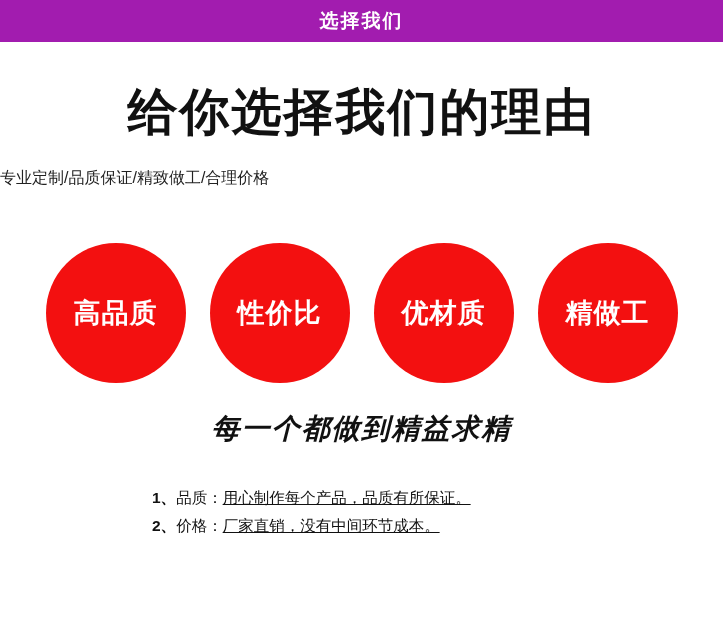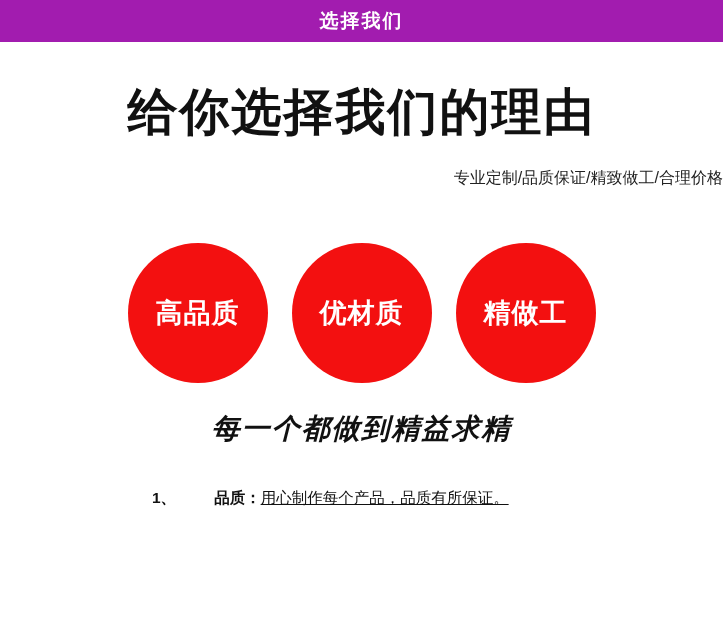--- a/index.html
+++ b/index.html
@@ -52,21 +52,21 @@
     font-weight: bold;
     color: #111111;
     letter-spacing: 2px;
     line-height: 60px;
   }
   .subhead {
     position: absolute;
     top: 167px;
     left: 0;
     width: 723px;
-    text-align: right;
+    text-align: left;
     font-size: 16px;
     color: #222222;
     letter-spacing: 0px;
     line-height: 22px;
   }
   
   .circles {
     position: absolute;
     top: 243px;
     left: 0;
@@ -116,22 +116,21 @@
     font-size: 15.5px;
     color: #111111;
     line-height: 28px;
     white-space: nowrap;
     font-weight: bold;
   }
   .list-item .li-num {
     font-weight: bold;
   }
   .list-item .li-key {
-    font-weight: bold;
-    margin-left: 38px;
+    font-weight: normal;
   }
   .list-item .li-text {
     font-weight: normal;
     text-decoration: underline;
   }
 </style>
 </head>
 <body>
 
 <div class="page">
@@ -139,25 +138,29 @@
   <div class="top-bar">
     <div class="top-bar-label">选择我们</div>
   </div>
 
   <div class="headline">给你选择我们的理由</div>
 
   <div class="subhead">专业定制/品质保证/精致做工/合理价格</div>
 
   <div class="circles">
     <div class="circle">高品质</div>
+    <div class="circle">性价比</div>
     <div class="circle">优材质</div>
     <div class="circle">精做工</div>
   </div>
 
   <div class="slogan">每一个都做到精益求精</div>
 
   <div class="list">
     <div class="list-item">
       <span class="li-num">1、</span><span class="li-key">品质：</span><span class="li-text">用心制作每个产品，品质有所保证。</span>
     </div>
+    <div class="list-item">
+      <span class="li-num">2、</span><span class="li-key">价格：</span><span class="li-text">厂家直销，没有中间环节成本。</span>
+    </div>
   </div>
 
 </div>
 
 </body></html>

